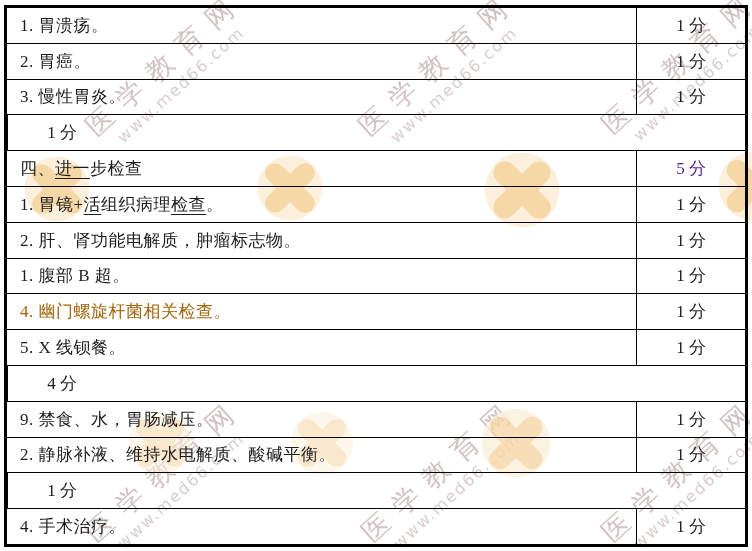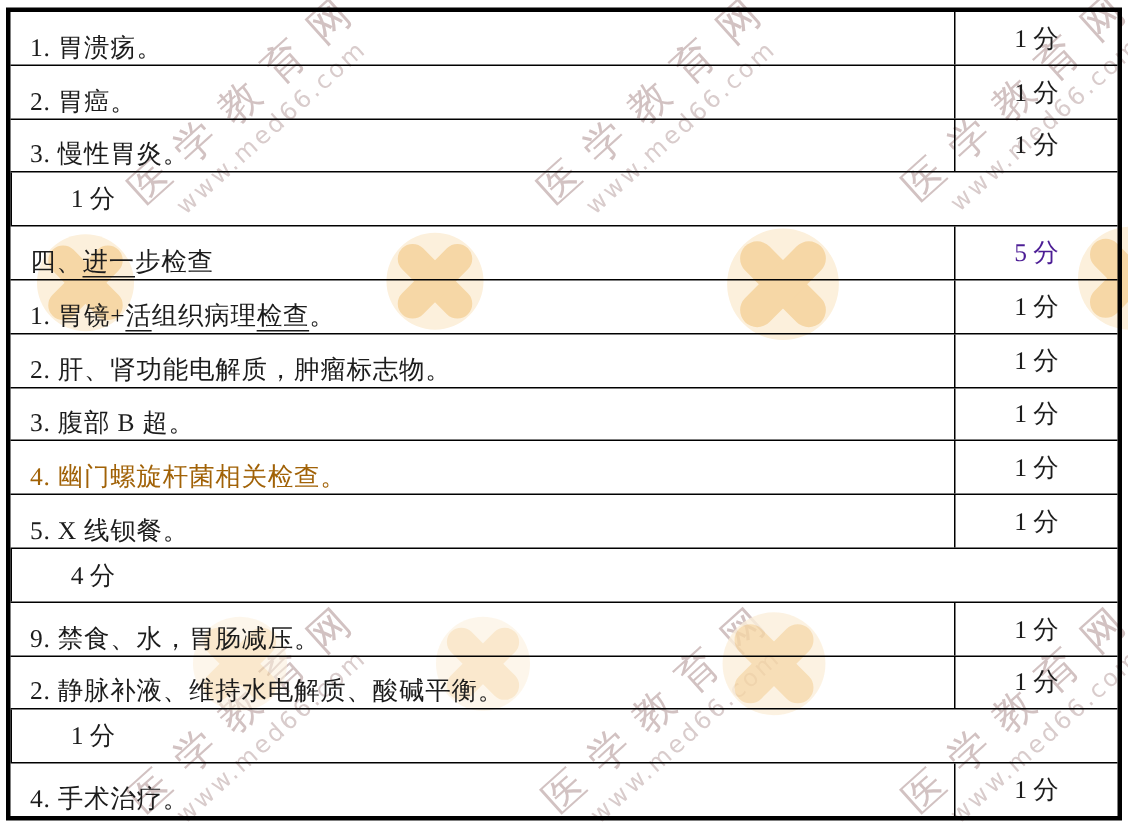--- a/index.html
+++ b/index.html
@@ -23,21 +23,21 @@
     display:block;font-size:16px;letter-spacing:2px;margin-top:3px;padding-left:16px;
     font-family:"DejaVu Sans","Liberation Sans",sans-serif;
   }
   .wm-logo{position:absolute;transform:translate(-50%,-50%);pointer-events:none;}
   
   .tbl{
     position:absolute;left:4px;top:5px;width:744px;height:542px;
     box-sizing:border-box;border:3px solid #000;z-index:1;
     display:flex;flex-direction:column;background:transparent;
   }
-  .row{flex:1;display:flex;align-items:flex-end;border-top:1px solid #000;}
+  .row{flex:1;display:flex;align-items:center;border-top:1px solid #000;}
   .row:first-child{border-top:none;}
   .cell-label{
     flex:1;padding-left:13px;font-size:17px;letter-spacing:0.5px;
     white-space:nowrap;overflow:hidden;
   }
   .cell-score{
     width:108px;align-self:stretch;display:flex;align-items:center;justify-content:center;
     border-left:1px solid #000;font-size:17px;
   }
   .cell-label u{text-decoration:underline;text-underline-offset:4px;text-decoration-thickness:1px;}
@@ -153,21 +153,21 @@
       <div class="cell-label" style="color: rgb(28, 28, 28);">1. 胃镜+<u>活</u>组织病理<u>检查</u>。</div>
       <div class="cell-score" style="color: rgb(28, 28, 28);">1 分</div>
     </div>
 
     <div class="row">
       <div class="cell-label" style="color: rgb(28, 28, 28);">2. 肝、肾功能电解质，肿瘤标志物。</div>
       <div class="cell-score" style="color: rgb(28, 28, 28);">1 分</div>
     </div>
 
     <div class="row">
-      <div class="cell-label" style="color: rgb(28, 28, 28);">3. 腹部 B 超。</div>
+      <div class="cell-label" style="color: rgb(28, 28, 28);">1. 腹部 B 超。</div>
       <div class="cell-score" style="color: rgb(28, 28, 28);">1 分</div>
     </div>
 
     <div class="row">
       <div class="cell-label" style="color: #a16207;">4. 幽门螺旋杆菌相关检查。</div>
       <div class="cell-score" style="color: rgb(28, 28, 28);">1 分</div>
     </div>
 
     <div class="row">
       <div class="cell-label" style="color: rgb(28, 28, 28);">5. X 线钡餐。</div>

